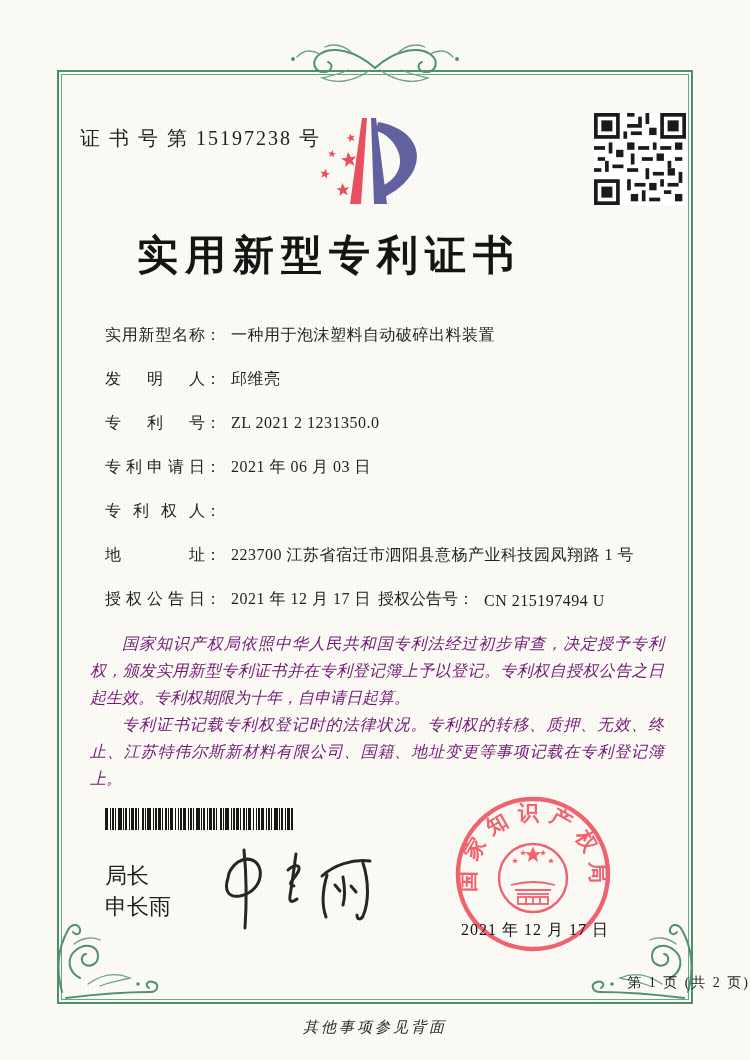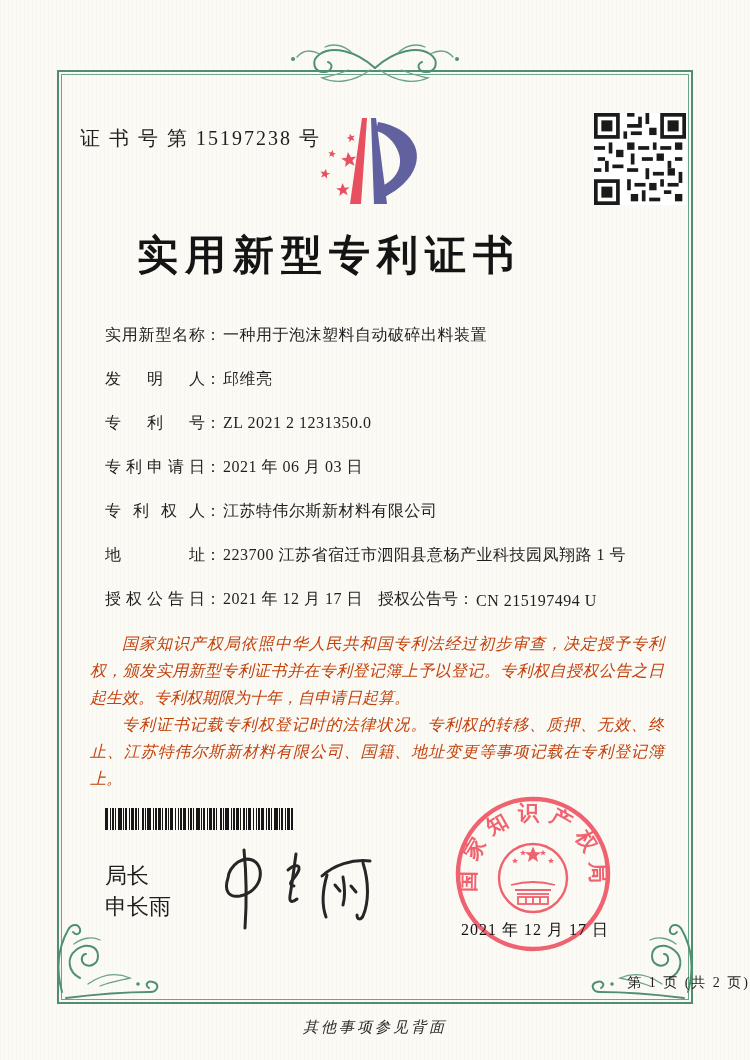--- a/index.html
+++ b/index.html
@@ -34,27 +34,27 @@
   }
   
   .fields{position:absolute;left:105px;top:325px;width:560px;font-size:16px;}
   .frow{display:flex;align-items:baseline;height:20px;margin-bottom:24px;position:relative;}
   .flabel{
     display:inline-block;width:100px;
     text-align:justify;text-align-last:justify;-moz-text-align-last:justify;
     white-space:nowrap;
   }
   .fcolon{margin:0 2px 0 0;}
-  .fvalue{white-space:nowrap;letter-spacing:0.5px;}
+  .fvalue{white-space:nowrap;letter-spacing:0.5px;margin-left:8px;}
   .grant-no-group{position:absolute;left:273px;top:0;display:flex;align-items:flex-end;}
   
   .body-text{
     position:absolute;left:90px;top:630px;width:574px;
     font-size:16px;line-height:27px;text-align:justify;
-    font-style:italic;color:#c2410c;
+    font-style:italic;color:#701a75;
   }
   .body-text p{margin:0;text-indent:2em;}
   
   .barcode{position:absolute;left:103px;top:806px;}
   .signer{position:absolute;left:105px;top:860px;font-size:22px;line-height:31px;}
   .signature{position:absolute;left:210px;top:840px;}
   .signature path{fill:none;stroke:#262626;stroke-width:3;stroke-linecap:round;stroke-linejoin:round;}
   .seal{position:absolute;left:452px;top:793px;opacity:0.88;}
   .seal-date{
     position:absolute;left:455px;top:920px;width:160px;text-align:center;
@@ -188,21 +188,20 @@
     <span class="fvalue">ZL 2021 2 1231350.0</span>
   </div>
   <div class="frow">
     <span class="flabel">专利申请日</span>
       <span class="fcolon">：</span>
     <span class="fvalue">2021 年 06 月 03 日</span>
   </div>
   <div class="frow">
     <span class="flabel">专利权人</span>
       <span class="fcolon">：</span>
-    <span class="fvalue">江苏特伟尔斯新材料有限公司</span>
   </div>
   <div class="frow">
     <span class="flabel">地址</span>
       <span class="fcolon">：</span>
     <span class="fvalue">223700 江苏省宿迁市泗阳县意杨产业科技园凤翔路 1 号</span>
   </div>
   <div class="frow">
     <span class="flabel">授权公告日</span>
       <span class="fcolon">：</span>
     <span class="fvalue">2021 年 12 月 17 日</span>

